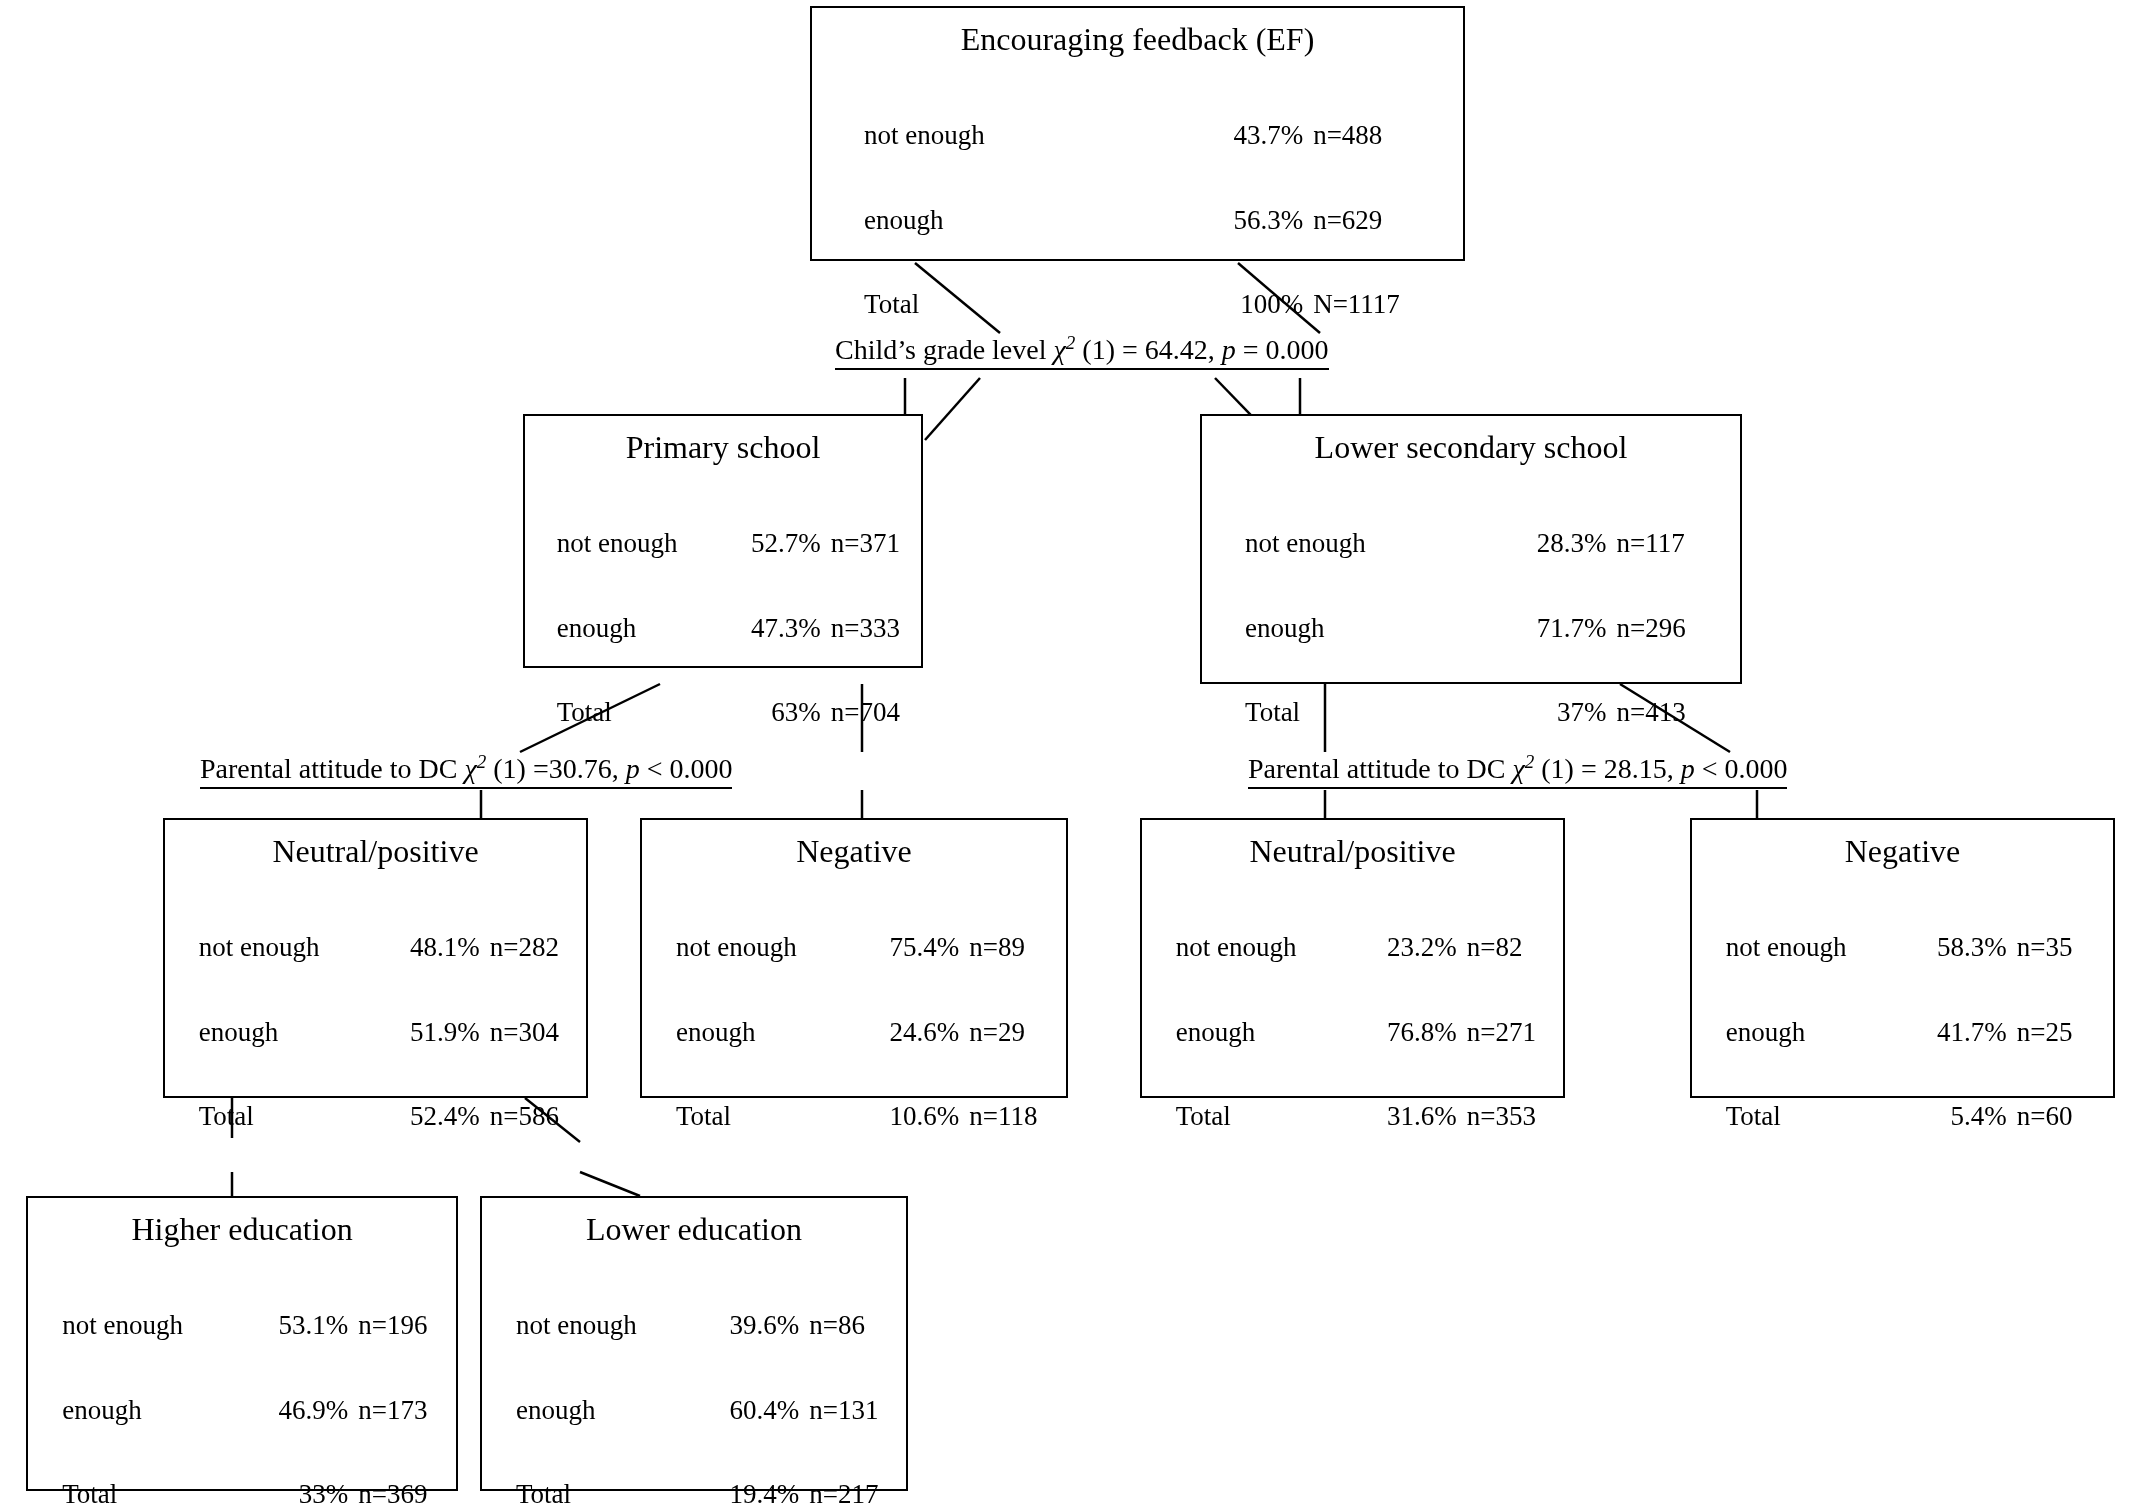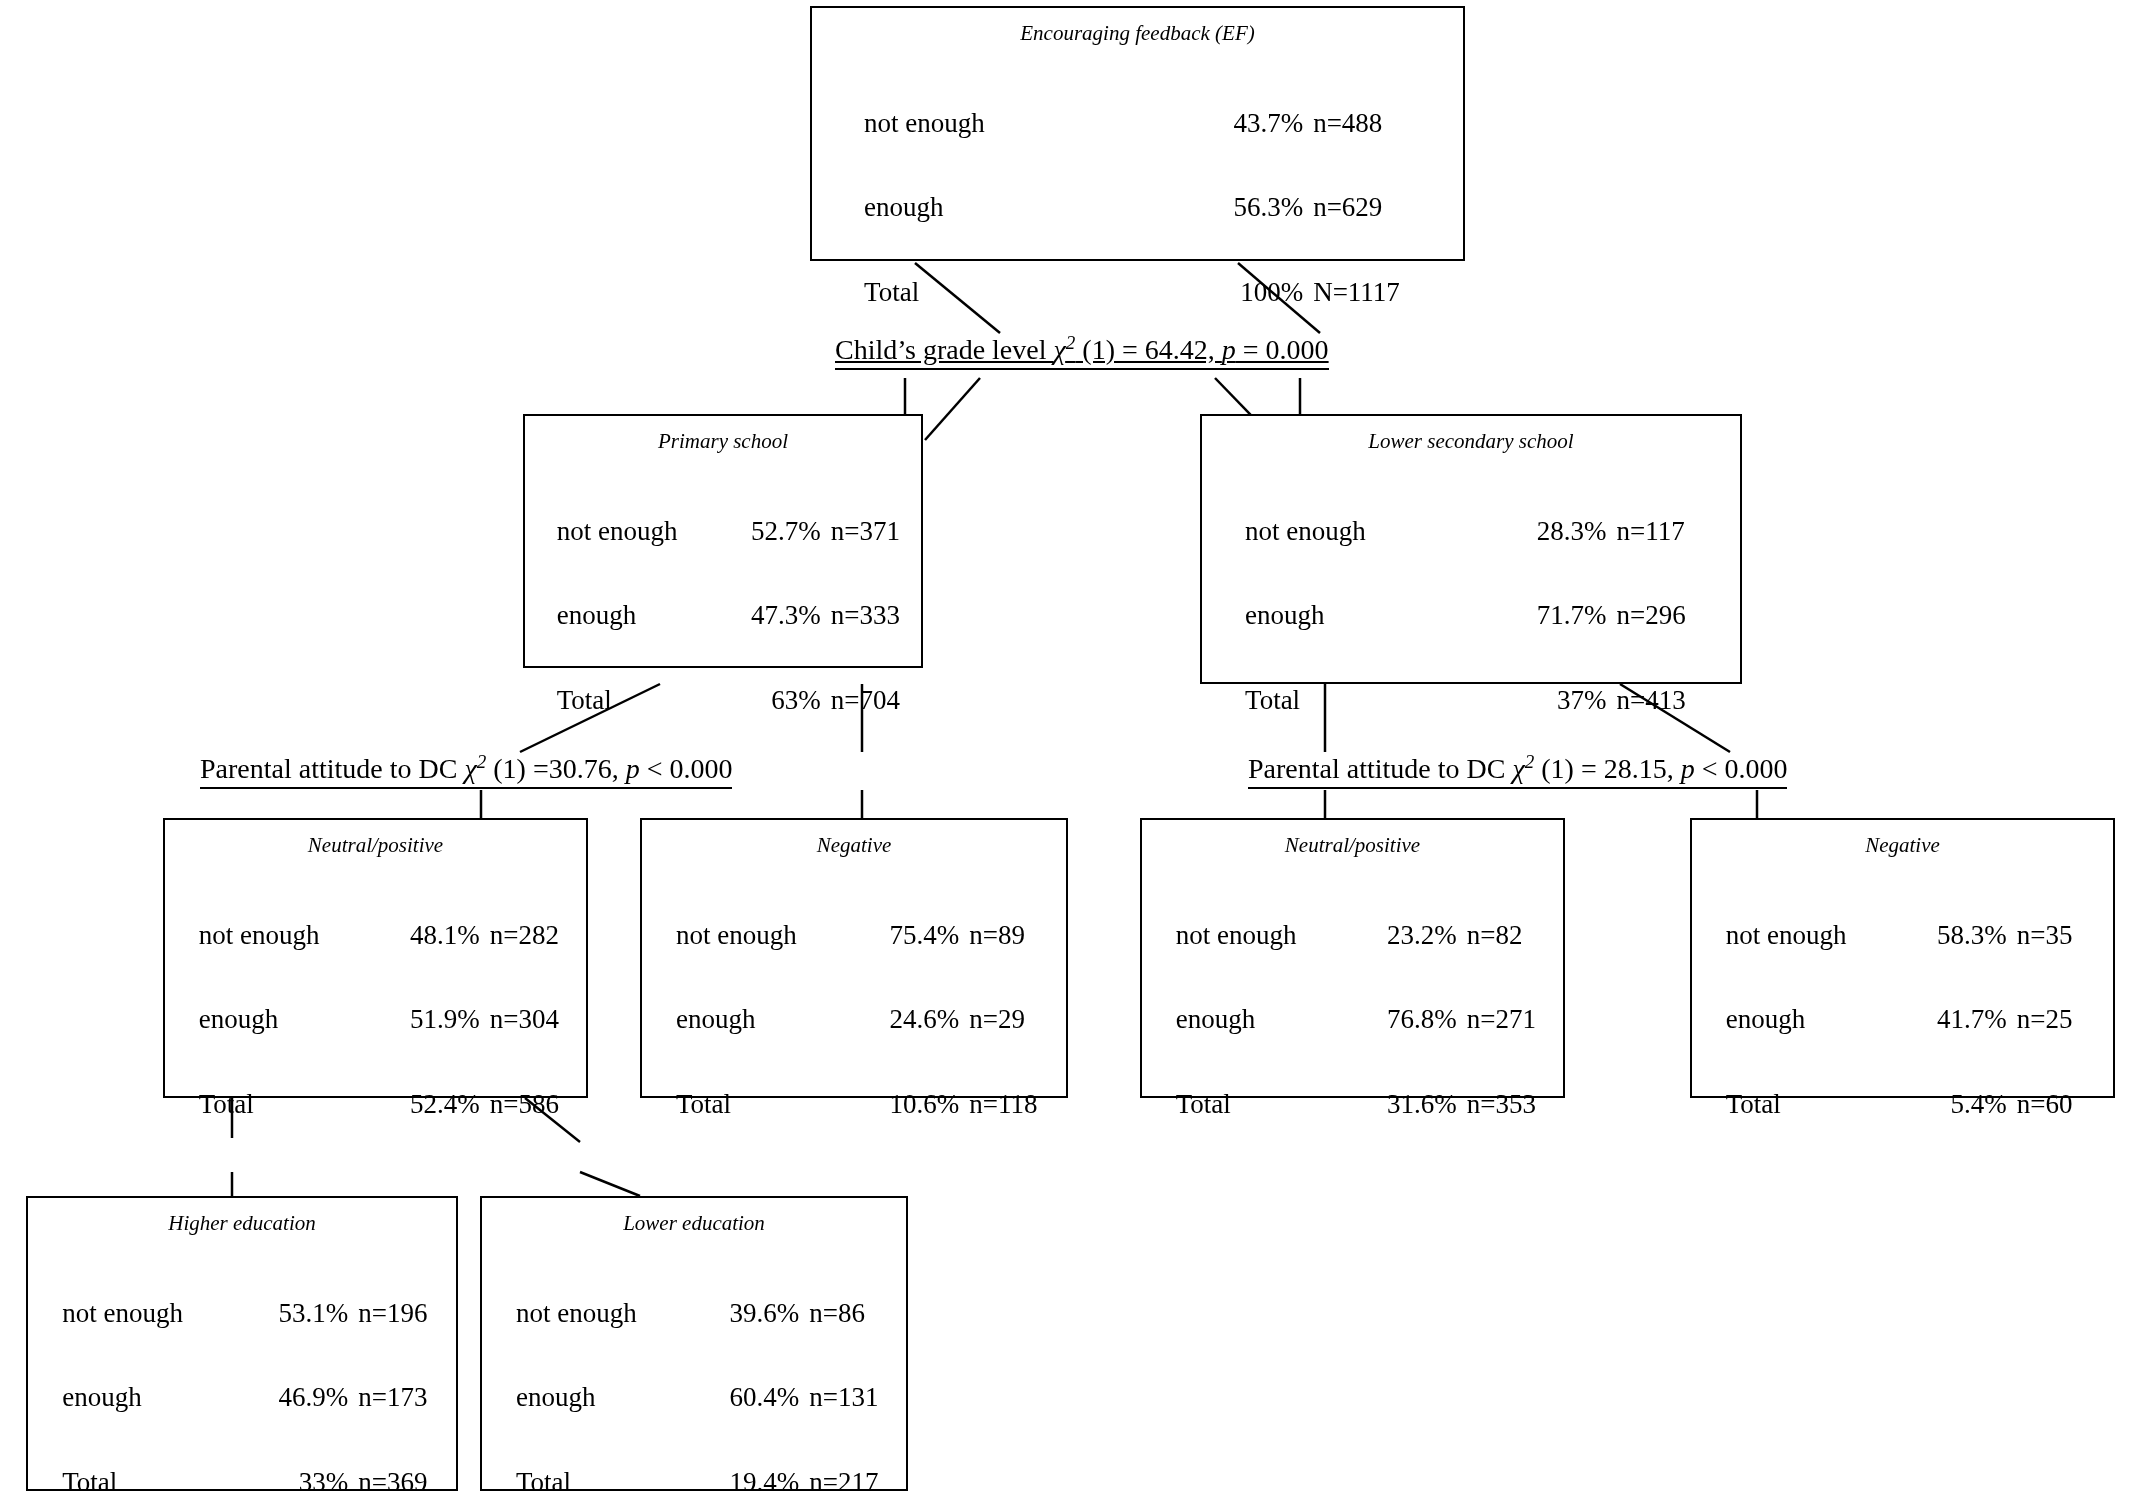--- a/index.html
+++ b/index.html
@@ -28,25 +28,24 @@
     border:2px solid #000000;
     background:#ffffff;
     display:flex;
     flex-direction:column;
     justify-content:flex-start;
     padding-top:14px;
     padding-bottom:10px;
   }
   .node-title{
     text-align:center;
-    font-size:21px;
+    font-size:32px;
     line-height:1.1;
     margin-bottom:20px;
     white-space:nowrap;
-    font-style:italic;
   }
   .node-rows{
     display:flex;
     flex-direction:column;
     gap:12px;
     padding-left:8%;
     padding-right:4%;
   }
   .node-row{
     display:flex;
@@ -123,21 +122,21 @@
         <span class="cnt">n=629</span>
       </div>
       <div class="node-row">
         <span class="cat">Total</span>
         <span class="pct">100%</span>
         <span class="cnt">N=1117</span>
       </div>
     </div>
   </div>
 
-  <div class="split-label" style="left:835px; top:333px;text-decoration:underline;">
+  <div class="split-label" style="left:835px; top:333px;">
     <span>Child’s grade level <span class="chi">χ<span class="sup">2</span></span> (1) = 64.42, <span class="pital">p</span> = 0.000</span>
   </div>
 
   <div class="node" style="left:523px; top:414px; width:400px; height:254px;">
     <div class="node-title">Primary school</div>
     <div class="node-rows">
       <div class="node-row">
         <span class="cat">not enough</span>
         <span class="pct">52.7%</span>
         <span class="cnt">n=371</span>

